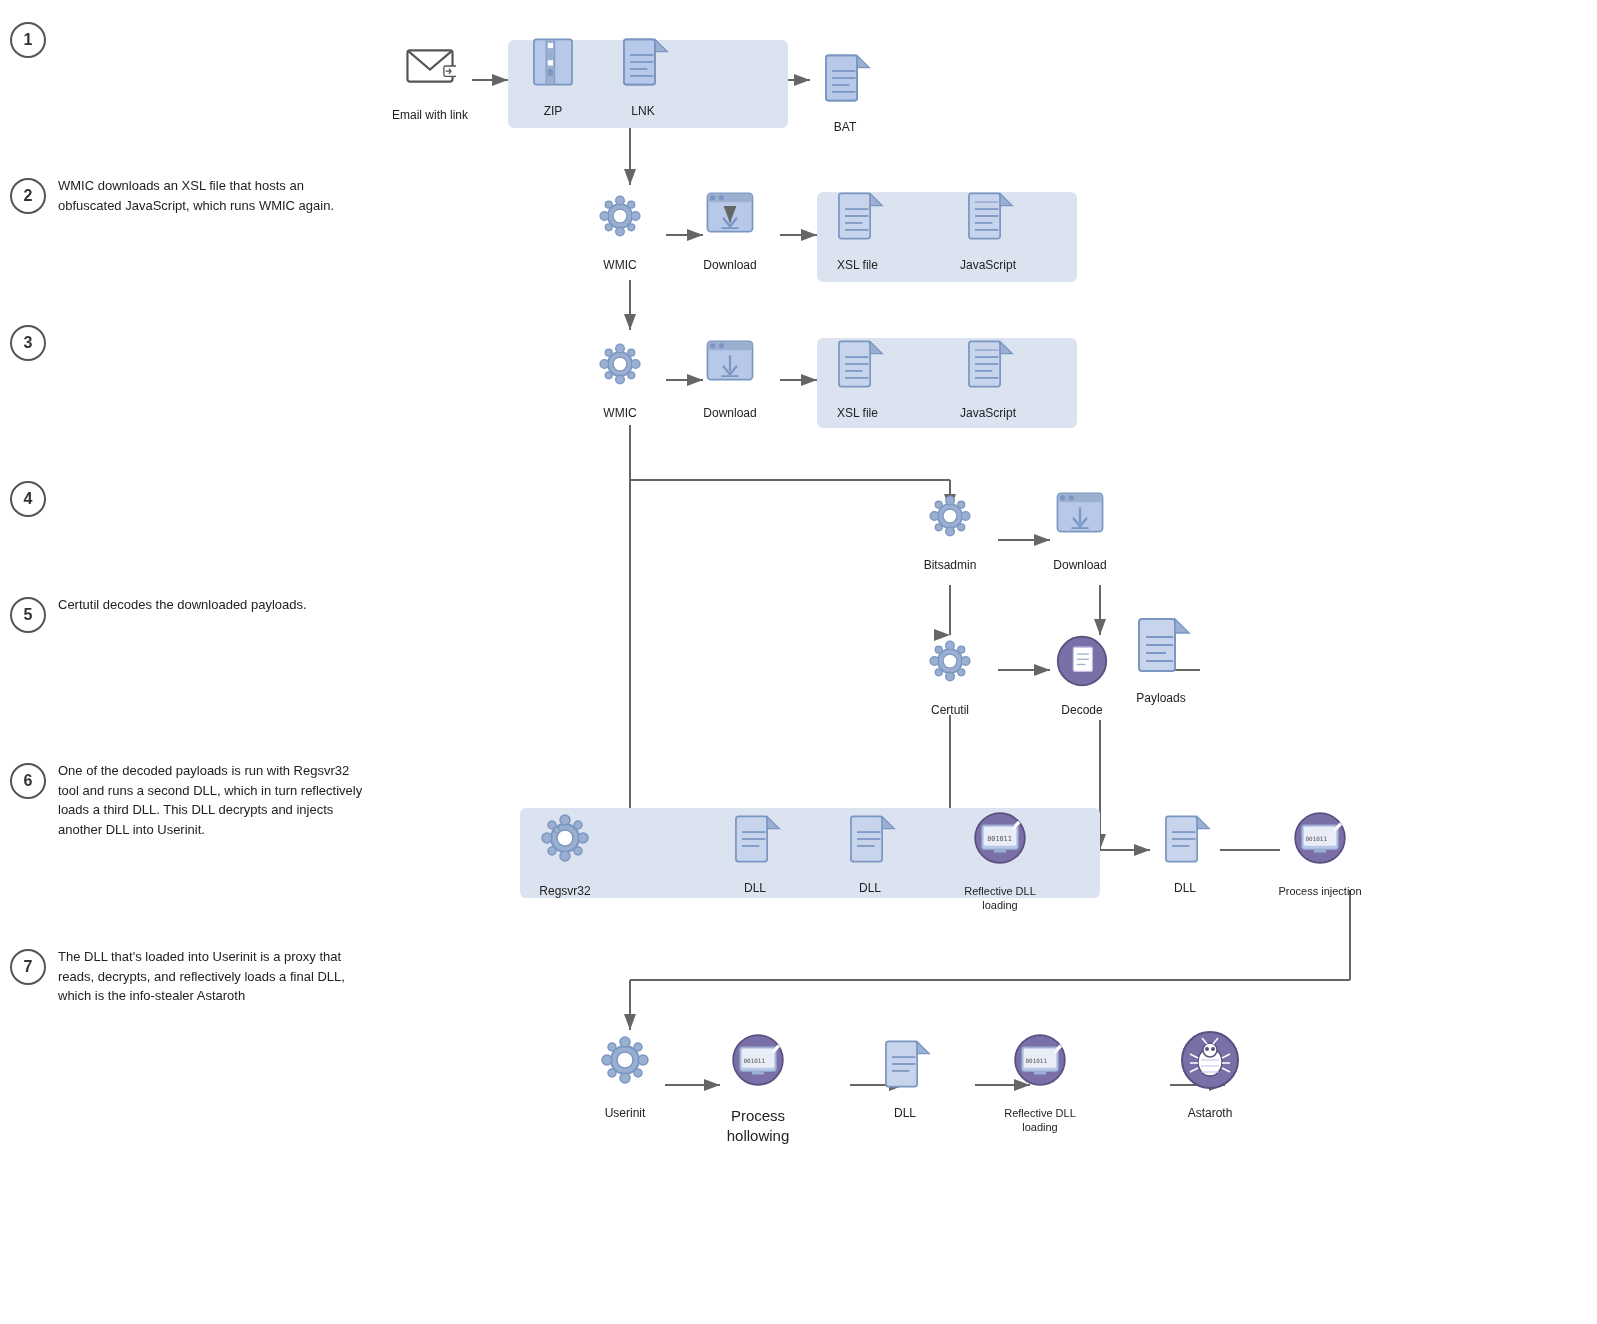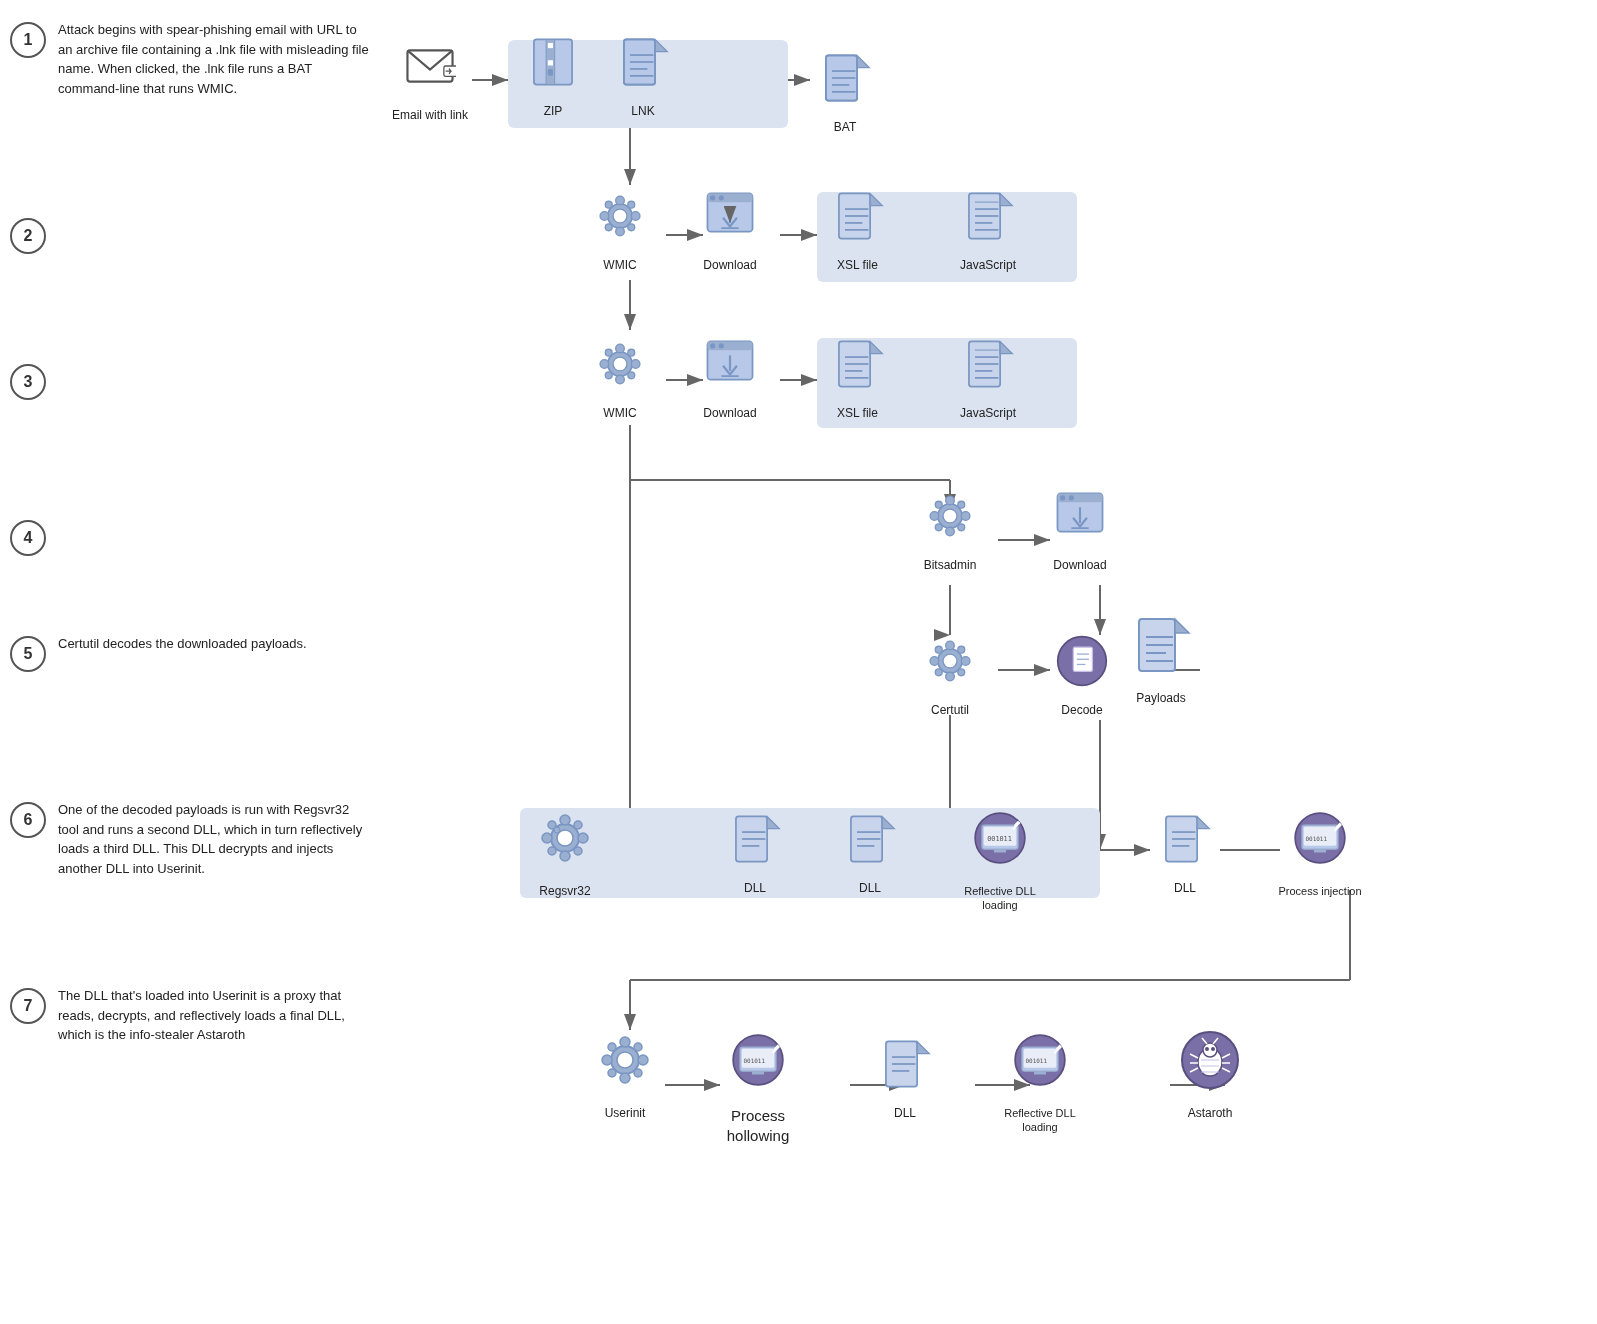--- a/index.html
+++ b/index.html
@@ -119,27 +119,27 @@
   </style>
 </head>
 <body>
 
 <div class="main-container">
 
   <div class="steps-column">
 
     <div class="step-item">
       <div class="step-circle">1</div>
-      <div class="step-text">Attack begins with spear-phishing email with URL to an archive file containing a .lnk file with misleading file name. When clicked, the .lnk file runs a BAT command-line that runs WMIC.</div>
     </div>
 
     <div style="height:90px"></div>
 
     <div class="step-item">
       <div class="step-circle">2</div>
+      <div class="step-text">WMIC downloads an XSL file that hosts an obfuscated JavaScript, which runs WMIC again.</div>
     </div>
 
     <div style="height:80px"></div>
 
     <div class="step-item">
       <div class="step-circle">3</div>
     </div>
 
     <div style="height:90px"></div>
 

